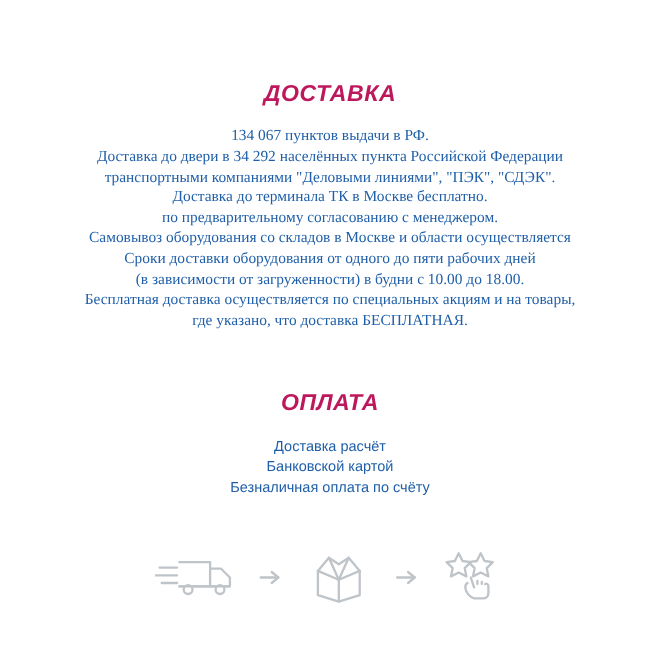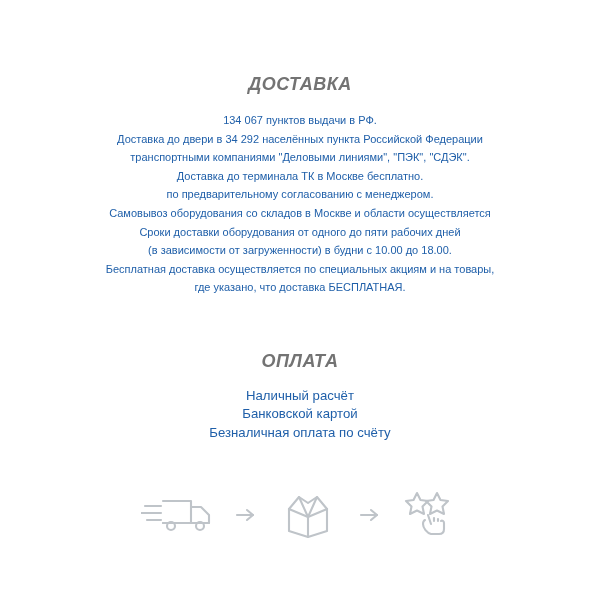--- a/index.html
+++ b/index.html
@@ -15,36 +15,37 @@
   }
   .page {
     position: relative;
     width: 600px;
     height: 600px;
     box-sizing: border-box;
   }
 
   .section-title {
     text-align: center;
-    color: #737373;
+    color: #be185d;
     font-weight: bold;
     font-style: italic;
-    font-size: 18px;
+    font-size: 21px;
     letter-spacing: 0.5px;
   }
 
   #delivery-title { margin-top: 74px; }
   #payment-title  { margin-top: 54px; }
 
   .body-text {
     text-align: center;
     color: #1F5FA9;
-    font-size: 11px;
+    font-size: 14px;
     line-height: 18.6px;
     padding: 0 18px;
+    font-family: Liberation Serif, serif;
   }
   #delivery-text { margin-top: 16px; }
 
   .payment-list {
     list-style: none;
     margin: 14px 0 0 0;
     padding: 0;
     text-align: center;
     color: #1F5FA9;
     font-size: 13.2px;
@@ -82,21 +83,21 @@
     <div>Самовывоз оборудования со складов в Москве и области осуществляется</div>
     <div>Сроки доставки оборудования от одного до пяти рабочих дней</div>
     <div>(в зависимости от загруженности) в будни с 10.00 до 18.00.</div>
     <div>Бесплатная доставка осуществляется по специальных акциям и на товары,</div>
     <div>где указано, что доставка БЕСПЛАТНАЯ.</div>
   </div>
 
   <h2 class="section-title" id="payment-title">ОПЛАТА</h2>
 
   <ul class="payment-list">
-    <li>Наличный расчёт</li>
+    <li>Доставка расчёт</li>
     <li>Банковской картой</li>
     <li>Безналичная оплата по счёту</li>
   </ul>
 
   <div class="icon-strip">
 
     <span>
       <svg width="74" height="48" viewBox="0 0 74 48" fill="none" stroke="#BFC4C9" stroke-width="2.1" stroke-linecap="round" stroke-linejoin="round">
         <path d="M22 12 H50 V34 H22"></path>
         <path d="M50 18 H60 L68 26 V34 H50"></path>

